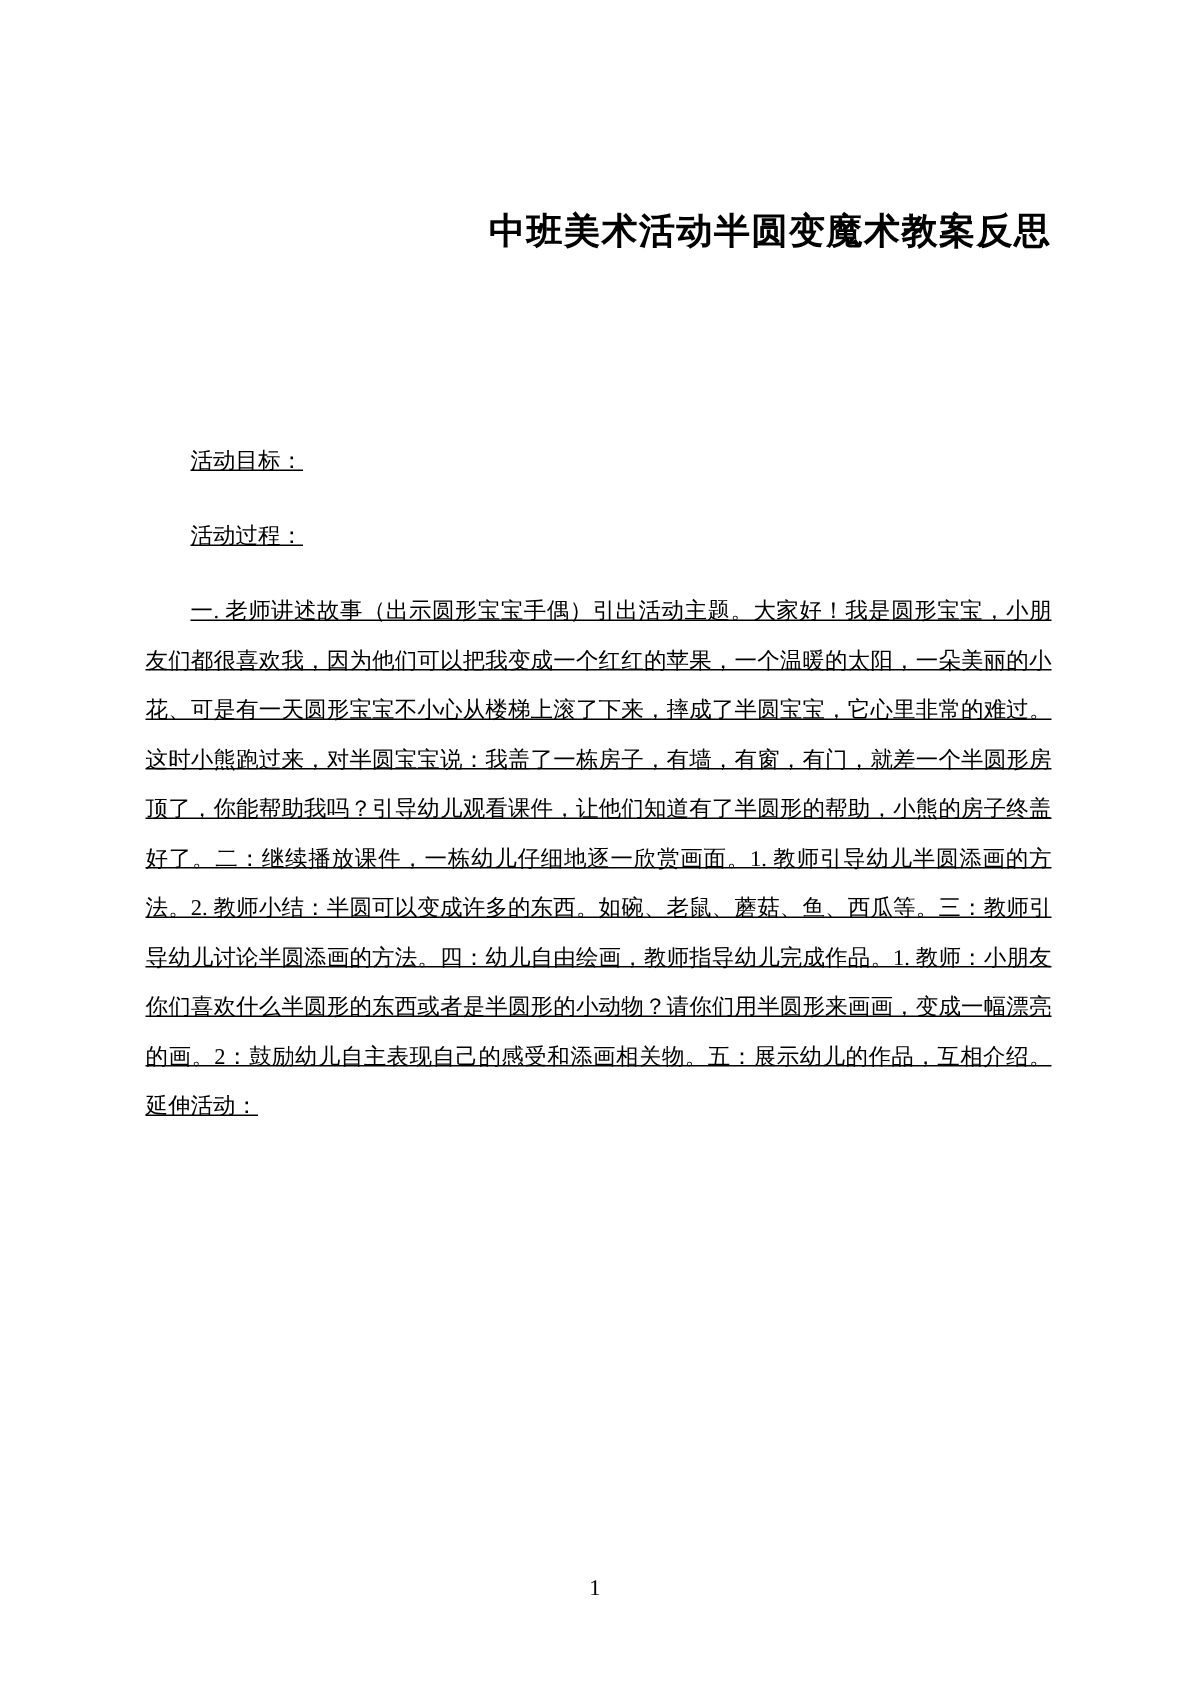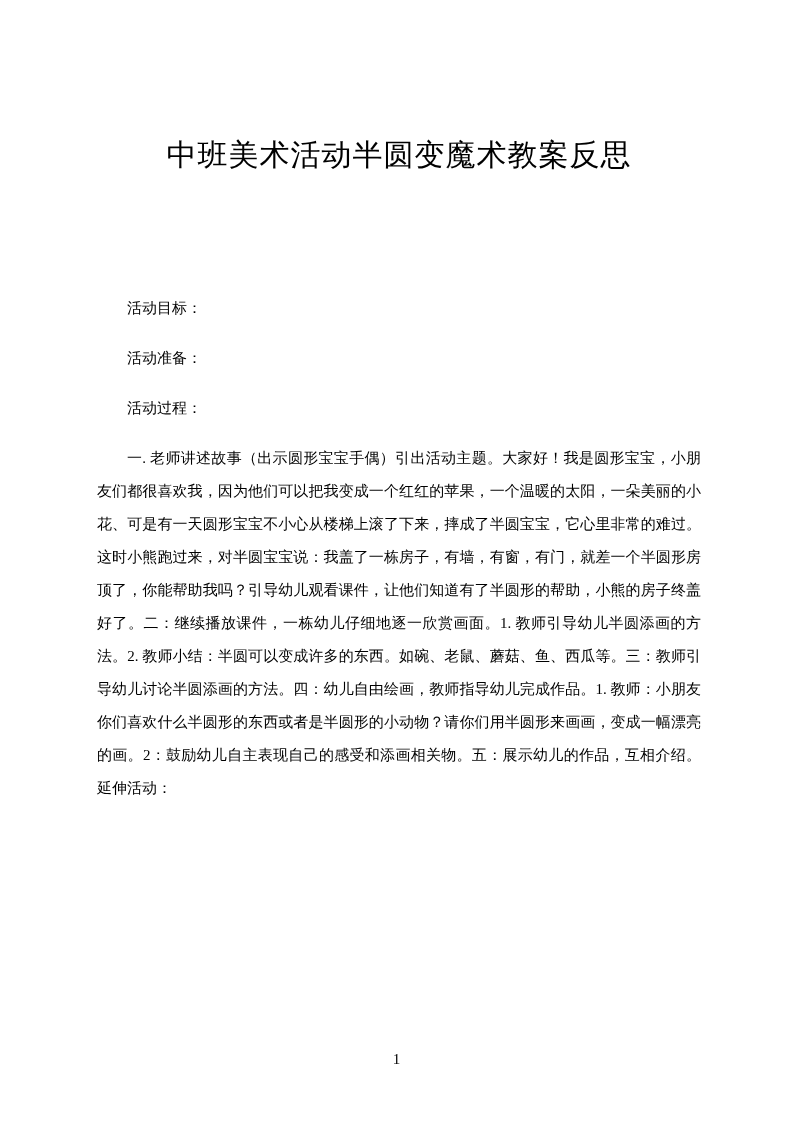--- a/index.html
+++ b/index.html
@@ -14,34 +14,35 @@
     margin: 0 auto;
     background: #ffffff;
     box-sizing: border-box;
     padding: 140px 92px 0 97px;
     overflow: hidden;
     color: #000000;
     font-family: "Liberation Serif", "DejaVu Serif", serif;
   }
   .doc-title {
     margin: 0 0 122px 0;
-    text-align: center;
-    font-size: 30px;
+    text-align: right;
+    font-size: 24px;
     line-height: 30px;
-    font-weight: normal;
+    font-weight: bold;
     font-family: "Liberation Sans", "DejaVu Sans", sans-serif;
     letter-spacing: 1px;
   }
   .para {
     margin: 17px 0 0 0;
     font-size: 15px;
     line-height: 33px;
     text-align: justify;
     text-indent: 2em;
     word-break: break-all;
+    text-decoration: underline;
   }
   .para:first-of-type {
     margin-top: 0;
   }
   .page-number {
     position: absolute;
     left: 0;
     right: 0;
     top: 1048px;
     text-align: center;
@@ -50,18 +51,17 @@
     color: #000000;
   }
 </style>
 </head>
 <body>
 
 <div class="page">
   <h1 class="doc-title">中班美术活动半圆变魔术教案反思</h1>
 
   <p class="para">活动目标：</p>
-  <p class="para">活动准备：</p>
   <p class="para">活动过程：</p>
   <p class="para">一. 老师讲述故事（出示圆形宝宝手偶）引出活动主题。大家好！我是圆形宝宝，小朋友们都很喜欢我，因为他们可以把我变成一个红红的苹果，一个温暖的太阳，一朵美丽的小花、可是有一天圆形宝宝不小心从楼梯上滚了下来，摔成了半圆宝宝，它心里非常的难过。这时小熊跑过来，对半圆宝宝说：我盖了一栋房子，有墙，有窗，有门，就差一个半圆形房顶了，你能帮助我吗？引导幼儿观看课件，让他们知道有了半圆形的帮助，小熊的房子终盖好了。二：继续播放课件，一栋幼儿仔细地逐一欣赏画面。1. 教师引导幼儿半圆添画的方法。2. 教师小结：半圆可以变成许多的东西。如碗、老鼠、蘑菇、鱼、西瓜等。三：教师引导幼儿讨论半圆添画的方法。四：幼儿自由绘画，教师指导幼儿完成作品。1. 教师：小朋友你们喜欢什么半圆形的东西或者是半圆形的小动物？请你们用半圆形来画画，变成一幅漂亮的画。2：鼓励幼儿自主表现自己的感受和添画相关物。五：展示幼儿的作品，互相介绍。延伸活动：</p>
 
   <div class="page-number">1</div>
 </div>
 
 </body></html>

